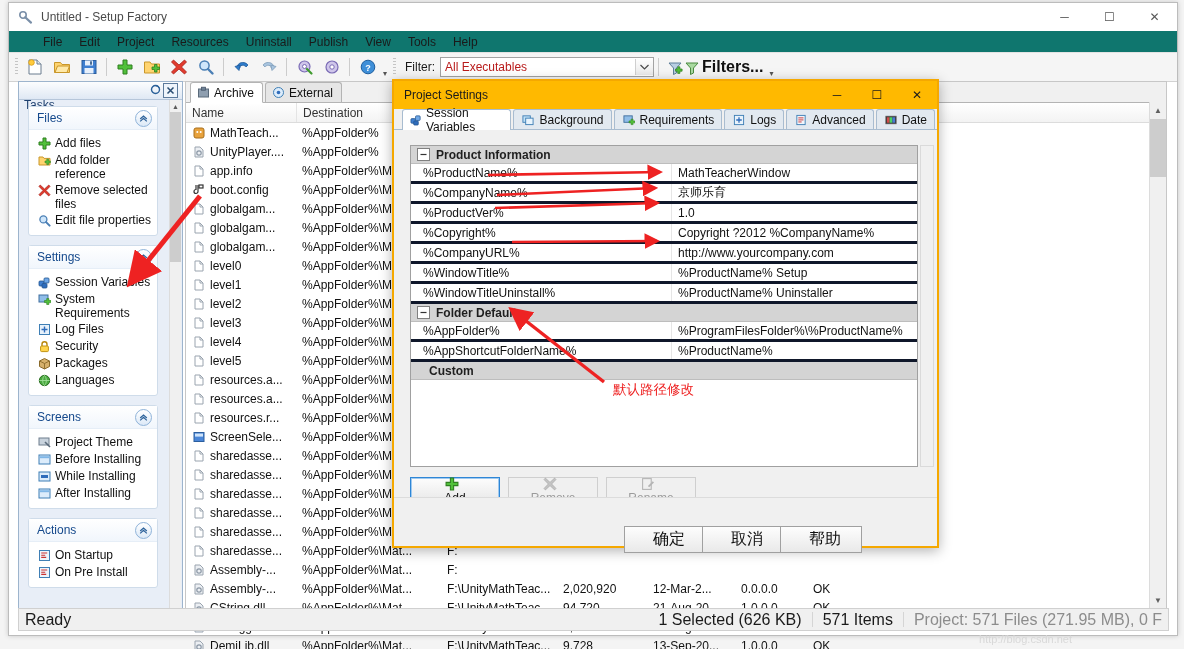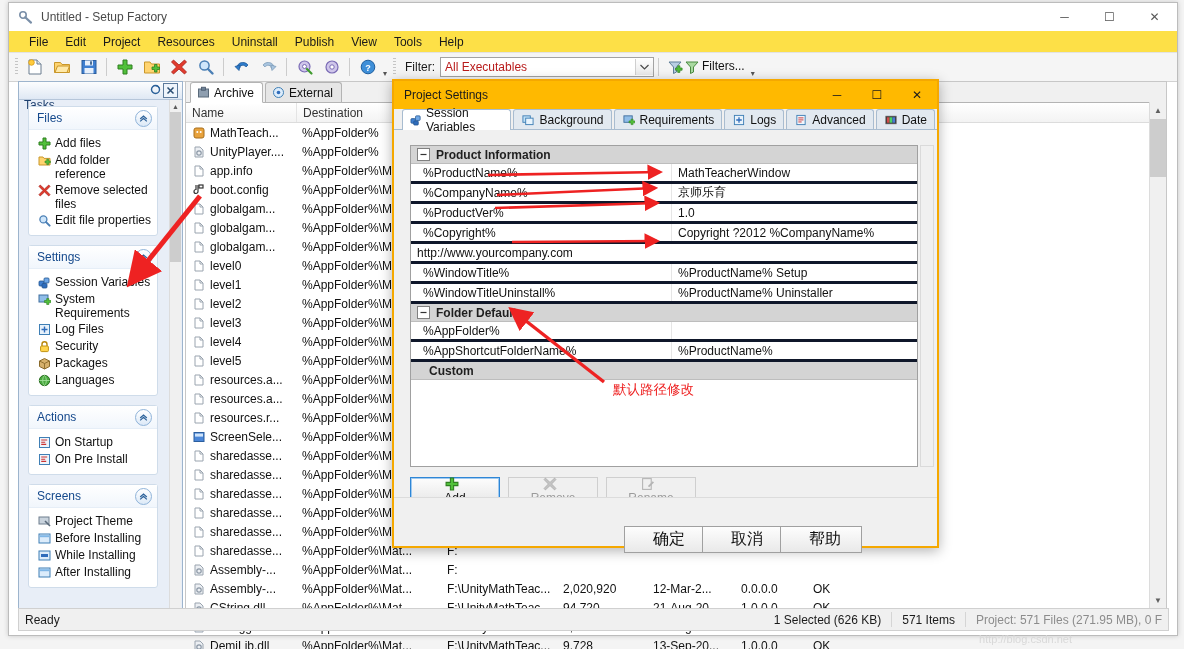--- a/index.html
+++ b/index.html
@@ -14,33 +14,33 @@
 
   
   .win{position:absolute;left:8px;top:2px;width:1168px;height:632px;background:#ffffff;border:1px solid #bcbcbc;box-shadow:0 0 5px rgba(0,0,0,.18);}
   .titlebar{height:28px;background:#ffffff;display:flex;align-items:center;position:relative;}
   .titlebar .tb-icon{width:16px;height:16px;margin-left:9px;margin-right:7px;position:relative;}
   .tb-title{font-size:12px;color:#4a4a4a;}
   .tb-btns{position:absolute;right:0;top:0;height:28px;display:flex;}
   .tb-btn{width:45px;height:28px;display:flex;align-items:center;justify-content:center;color:#555;font-size:12px;}
 
   
-  .menubar{height:21px;background:#fde047;display:flex;align-items:center;padding-left:12px;border-bottom:0px;text-align:center;}
+  .menubar{height:21px;background:#0f766e;display:flex;align-items:center;padding-left:26px;border-bottom:0px;text-align:center;}
   .menuitem{font-size:12px;color:#1a1a1a;padding:2px 8px;margin-right:1px;}
 
   
   .toolbar{height:28px;background:#f5f5f5;border-top:1px solid #e3e3e3;border-bottom:1px solid #d2d2d2;display:flex;align-items:center;padding-left:4px;}
   .grip{width:3px;height:18px;margin:0 3px 0 2px;background-image:repeating-linear-gradient(to bottom,#c5c5c5 0 1px,transparent 1px 3px);}
   .tbtn{width:25px;height:24px;display:flex;align-items:center;justify-content:center;border:1px solid transparent;border-radius:2px;}
   .tsep{width:1px;height:18px;background:#cccccc;margin:0 4px;}
   .filterlabel{font-size:12px;color:#1a1a1a;margin:0 5px 0 6px;}
   .filterbox{width:208px;height:18px;background:#fff;border:1px solid #a3a3a3;display:flex;align-items:center;font-size:12px;padding-left:4px;position:relative;}
   .filterbox .cval{flex:1;color:#b91c1c;}
   .ddbtn{width:17px;height:16px;border-left:1px solid #cfcfcf;display:flex;align-items:center;justify-content:center;background:linear-gradient(#fdfdfd,#eaeaea);}
-  .filtersbtn{display:flex;align-items:flex-start;font-size:12px;padding:2px 4px;}
+  .filtersbtn{display:flex;align-items:flex-end;font-size:16px;padding:2px 4px;font-weight:bold;}
   .tb-arrow{font-size:8px;color:#555;margin-left:2px;align-self:flex-end;margin-bottom:3px;}
 
   
   .tasks{position:absolute;left:9px;top:78px;width:163px;height:546px;background:#e8eef7;border:1px solid #9db4cd;}
   .tasks-head{height:17px;background:linear-gradient(#fcfdfe,#dfe8f4);border-bottom:1px solid #b6c6da;display:flex;align-items:center;padding-left:5px;position:relative;}
   .tasks-head .t{font-size:12px;color:#1d3f6e;margin-top:29px;}
   .hdbtn{position:absolute;top:1px;width:13px;height:13px;display:flex;align-items:center;justify-content:center;}
   .tasks-body{position:absolute;left:1px;top:18px;right:12px;bottom:1px;overflow:hidden;padding:6px 0 0 8px;}
   .grp{background:#ffffff;border:1px solid #cfdcea;border-radius:3px;margin-bottom:9px;width:128px;}
   .grp-h{height:22px;display:flex;align-items:center;padding:0 4px 0 8px;position:relative;background:linear-gradient(#ffffff,#f1f6fc);border-bottom:1px solid #e6eef7;}
@@ -65,21 +65,21 @@
   .fh{display:flex;align-items:center;padding-left:6px;border-right:1px solid #e4e4e4;}
   .frow{height:19px;display:flex;align-items:center;font-size:12px;color:#111;}
   .fc{padding-left:6px;overflow:hidden;white-space:nowrap;}
   .fc.n{display:flex;align-items:center;}
   .fc.n .ic{width:14px;min-width:14px;height:14px;margin-right:4px;display:flex;align-items:center;justify-content:center;}
   .files-sb{position:absolute;right:0;top:20px;bottom:0;width:16px;background:#f0f0f0;border-left:1px solid #dcdcdc;}
   .files-sb .sba{width:16px;height:17px;display:flex;align-items:center;justify-content:center;color:#606060;font-size:8px;}
   .files-thumb{position:absolute;left:0;top:17px;width:16px;height:58px;background:#cdcdcd;}
 
   
-  .statusbar{position:absolute;left:9px;right:8px;bottom:4px;height:21px;background:#f0f0f0;border:1px solid #d0d0d0;display:flex;align-items:center;font-size:12px;color:#1a1a1a;}
+  .statusbar{position:absolute;left:9px;right:8px;bottom:4px;height:21px;background:#f0f0f0;border:1px solid #d0d0d0;display:flex;align-items:center;font-size:16px;color:#1a1a1a;}
   .sb-cell{padding:0 10px;height:19px;display:flex;align-items:center;}
   .sb-sep{width:1px;height:15px;background:#d5d5d5;}
   .sb-right{margin-left:auto;display:flex;align-items:center;}
   .wm2{position:absolute;right:112px;bottom:4px;font-size:11px;color:#d8d8d8;pointer-events:none;}
 
   
   .dlg{position:absolute;left:392px;top:79px;width:543px;height:465px;background:#f0f0f0;border:2px solid #f5a800;box-shadow:0 3px 12px rgba(0,0,0,.3);}
   .dlg-title{height:28px;background:#ffb900;display:flex;align-items:center;position:relative;}
   .dlg-title .dt{font-size:12px;color:#1b1b1b;margin-left:10px;}
   .dlg-btns{position:absolute;right:0;top:0;height:28px;display:flex;}
@@ -383,20 +383,69 @@
                     <path d="M1.4 6.5h10.2M6.5 1.3c2.4 2.6 2.4 7.8 0 10.4-2.4-2.6-2.4-7.8 0-10.4z" fill="none" stroke="#9fe098" stroke-width=".9"></path>
                   </svg>
                 </span>
               <span class="lb">Languages</span>
             </div>
           </div>
         </div>
 
         <div class="grp">
           <div class="grp-h">
+            <span class="gt">Screens</span>
+            <span class="chev">
+                <svg width="9" height="9" viewBox="0 0 9 9">
+                  <path d="M1.2 5 L4.5 2 L7.8 5 M1.2 7.4 L4.5 4.4 L7.8 7.4" fill="none" stroke="#2a6099" stroke-width="1.2"></path>
+                </svg>
+              </span>
+          </div>
+          <div class="grp-items">
+            <div class="titem">
+              <span class="ic">
+                  <svg width="13" height="13" viewBox="0 0 13 13">
+                    <rect x="1" y="2" width="10" height="7" fill="#c9d3dd" stroke="#6f7e8e" stroke-width="1"></rect>
+                    <path d="M7 6 L12 11" stroke="#5a6a7a" stroke-width="1.6"></path>
+                  </svg>
+                </span>
+              <span class="lb">Project Theme</span>
+            </div>
+            <div class="titem">
+              <span class="ic">
+                  <svg width="13" height="13" viewBox="0 0 13 13">
+                    <rect x="1" y="2" width="11" height="9" fill="#dcecfb" stroke="#3f7fb5" stroke-width="1"></rect>
+                    <rect x="2" y="3.2" width="9" height="2" fill="#7fb6e6"></rect>
+                  </svg>
+                </span>
+              <span class="lb">Before Installing</span>
+            </div>
+            <div class="titem">
+              <span class="ic">
+                  <svg width="13" height="13" viewBox="0 0 13 13">
+                    <rect x="1" y="2" width="11" height="9" fill="#dcecfb" stroke="#3f7fb5" stroke-width="1"></rect>
+                    <rect x="3" y="5" width="7" height="3" fill="#2f6cbb"></rect>
+                  </svg>
+                </span>
+              <span class="lb">While Installing</span>
+            </div>
+            <div class="titem">
+              <span class="ic">
+                  <svg width="13" height="13" viewBox="0 0 13 13">
+                    <rect x="1" y="2" width="11" height="9" fill="#dcecfb" stroke="#3f7fb5" stroke-width="1"></rect>
+                    <rect x="2" y="3.2" width="9" height="2" fill="#7fb6e6"></rect>
+                  </svg>
+                </span>
+              <span class="lb">After Installing</span>
+            </div>
+          </div>
+        </div>
+
+        <div class="grp">
+          <div class="grp-h">
             <span class="gt">Actions</span>
             <span class="chev">
                 <svg width="9" height="9" viewBox="0 0 9 9">
                   <path d="M1.2 5 L4.5 2 L7.8 5 M1.2 7.4 L4.5 4.4 L7.8 7.4" fill="none" stroke="#2a6099" stroke-width="1.2"></path>
                 </svg>
               </span>
           </div>
           <div class="grp-items">
             <div class="titem">
               <span class="ic">
@@ -408,69 +457,20 @@
               <span class="lb">On Startup</span>
             </div>
             <div class="titem">
               <span class="ic">
                   <svg width="13" height="13" viewBox="0 0 13 13">
                     <rect x="1.5" y="1.5" width="10" height="10" fill="#eef4fb" stroke="#3f7fb5" stroke-width="1"></rect>
                     <path d="M3.2 4h6M3.2 6.2h4M3.2 8.4h5" stroke="#cc3333" stroke-width="1.1"></path>
                   </svg>
                 </span>
               <span class="lb">On Pre Install</span>
-            </div>
-          </div>
-        </div>
-
-        <div class="grp">
-          <div class="grp-h">
-            <span class="gt">Screens</span>
-            <span class="chev">
-                <svg width="9" height="9" viewBox="0 0 9 9">
-                  <path d="M1.2 5 L4.5 2 L7.8 5 M1.2 7.4 L4.5 4.4 L7.8 7.4" fill="none" stroke="#2a6099" stroke-width="1.2"></path>
-                </svg>
-              </span>
-          </div>
-          <div class="grp-items">
-            <div class="titem">
-              <span class="ic">
-                  <svg width="13" height="13" viewBox="0 0 13 13">
-                    <rect x="1" y="2" width="10" height="7" fill="#c9d3dd" stroke="#6f7e8e" stroke-width="1"></rect>
-                    <path d="M7 6 L12 11" stroke="#5a6a7a" stroke-width="1.6"></path>
-                  </svg>
-                </span>
-              <span class="lb">Project Theme</span>
-            </div>
-            <div class="titem">
-              <span class="ic">
-                  <svg width="13" height="13" viewBox="0 0 13 13">
-                    <rect x="1" y="2" width="11" height="9" fill="#dcecfb" stroke="#3f7fb5" stroke-width="1"></rect>
-                    <rect x="2" y="3.2" width="9" height="2" fill="#7fb6e6"></rect>
-                  </svg>
-                </span>
-              <span class="lb">Before Installing</span>
-            </div>
-            <div class="titem">
-              <span class="ic">
-                  <svg width="13" height="13" viewBox="0 0 13 13">
-                    <rect x="1" y="2" width="11" height="9" fill="#dcecfb" stroke="#3f7fb5" stroke-width="1"></rect>
-                    <rect x="3" y="5" width="7" height="3" fill="#2f6cbb"></rect>
-                  </svg>
-                </span>
-              <span class="lb">While Installing</span>
-            </div>
-            <div class="titem">
-              <span class="ic">
-                  <svg width="13" height="13" viewBox="0 0 13 13">
-                    <rect x="1" y="2" width="11" height="9" fill="#dcecfb" stroke="#3f7fb5" stroke-width="1"></rect>
-                    <rect x="2" y="3.2" width="9" height="2" fill="#7fb6e6"></rect>
-                  </svg>
-                </span>
-              <span class="lb">After Installing</span>
             </div>
           </div>
         </div>
 
       </div>
 
       <div class="tasks-sb">
         <div class="sb-arrow">▲</div>
         <div class="sb-thumb"></div>
         <div class="sb-arrow" style="position:absolute;bottom:0">▼</div>
@@ -1101,20 +1101,21 @@
         </div>
         <div class="vrow">
           <div class="vk">%ProductVer%</div>
           <div class="vv">1.0</div>
         </div>
         <div class="vrow">
           <div class="vk">%Copyright%</div>
           <div class="vv">Copyright ?2012 %CompanyName%</div>
         </div>
         <div class="vrow">
+          <div class="vk">%CompanyURL%</div>
           <div class="vv">http://www.yourcompany.com</div>
         </div>
         <div class="vrow">
           <div class="vk">%WindowTitle%</div>
           <div class="vv">%ProductName% Setup</div>
         </div>
         <div class="vrow">
           <div class="vk">%WindowTitleUninstall%</div>
           <div class="vv">%ProductName% Uninstaller</div>
         </div>
@@ -1122,20 +1123,21 @@
         <div class="grp-row">
           <span class="exp">
               <svg width="7" height="7" viewBox="0 0 7 7">
                 <path d="M0.5 3.5h6" stroke="#333" stroke-width="1.2"></path>
               </svg>
             </span>
           <span>Folder Defaults</span>
         </div>
         <div class="vrow">
           <div class="vk">%AppFolder%</div>
+          <div class="vv">%ProgramFilesFolder%\%ProductName%</div>
         </div>
         <div class="vrow">
           <div class="vk">%AppShortcutFolderName%</div>
           <div class="vv">%ProductName%</div>
         </div>
 
         <div class="grp-row" style="padding-left:18px">
           <span>Custom</span>
         </div>
         <div class="custom-area"></div>

